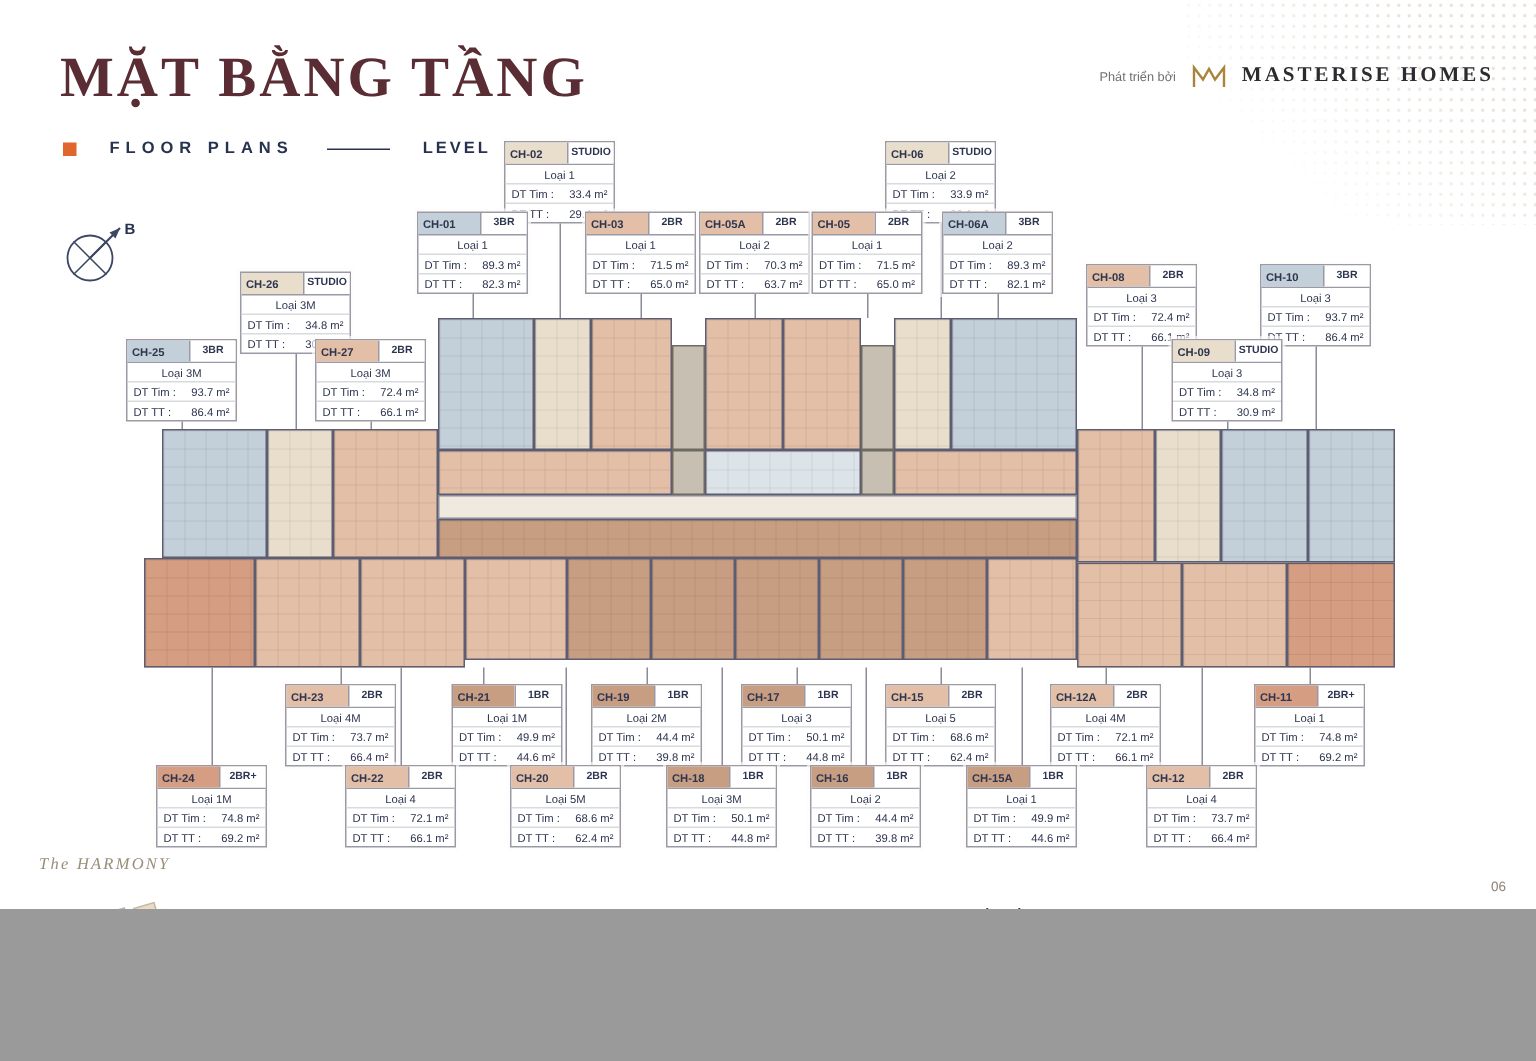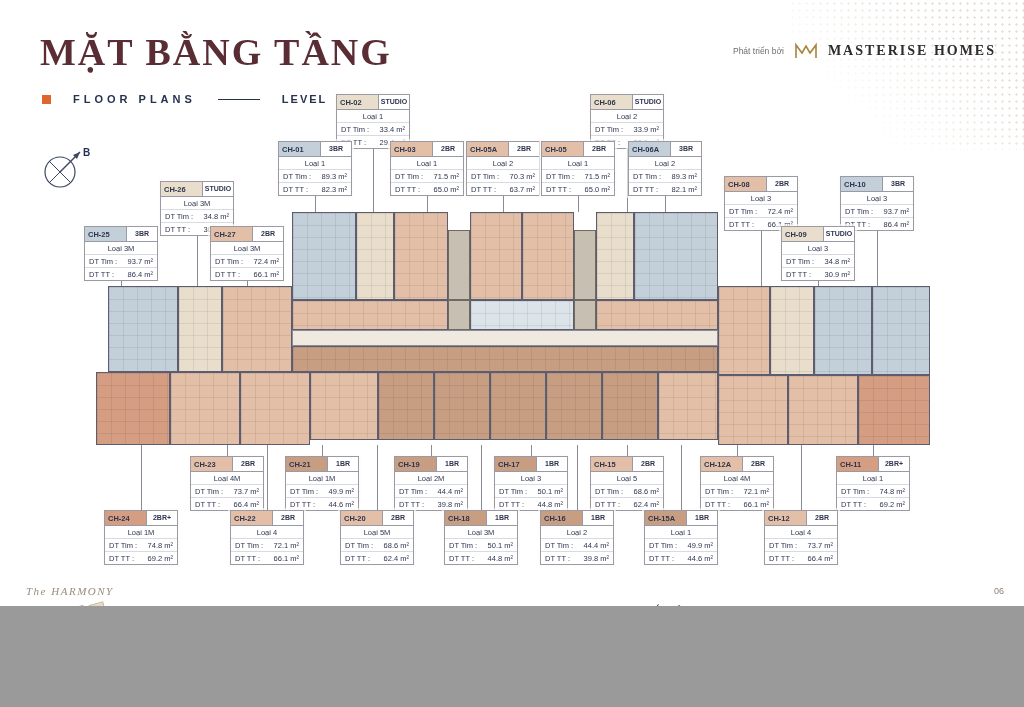--- a/index.html
+++ b/index.html
@@ -60,21 +60,21 @@
   .lt-label{font-size:6.5px;font-weight:700;color:#27324f;border:1px solid #cfc8ba;
             background:#fff;padding:0 5px;height:16px;display:flex;align-items:center;white-space:nowrap;}
   #legend-cols{display:flex;gap:4px;}
   .lt-col{display:flex;flex-direction:column;gap:4px;align-items:center;}
   .lt-swatch{width:21px;height:16px;border:1px solid #b5aea0;box-sizing:border-box;}
   .lt-type{font-size:6.5px;color:#4a4a55;height:16px;display:flex;align-items:center;}
   .area-defs{border-left:1px solid #cfc8ba;padding-left:10px;display:flex;
              flex-direction:column;gap:8px;}
   .ad-vi{font-size:7.6px;font-weight:700;color:#27324f;white-space:nowrap;}
   .ad-en{font-size:6.8px;color:#6f6f78;margin-top:1px;}
-  .brand-footer{position:absolute;left:26px;bottom:9px;font-family:"Liberation Serif",serif;
+  .brand-footer{position:absolute;left:26px;bottom:24px;font-family:"Liberation Serif",serif;
                 font-style:italic;font-size:11px;letter-spacing:1.5px;color:#9a8d7c;}
   .page-num{position:absolute;right:20px;bottom:10px;font-size:9px;color:#8d8171;}
 </style>
 </head>
 <body>
 
 <div class="page">
 
   <div class="dots"></div>
 
@@ -360,21 +360,21 @@
         <div class="co-row">
           <span>DT Tim :</span>
           <span>73.7 m²</span>
         </div>
         <div class="co-row">
           <span>DT TT :</span>
           <span>66.4 m²</span>
         </div>
       </div>
       <div class="leader" style="left: 227px; top: 445px; height: 11px;"></div>
-      <div class="callout" style="left: 285px; top: 456px;">
+      <div class="callout" style="left: 301px; top: 456px;">
         <div class="co-head">
           <span class="co-code" style="background-color: rgb(200, 158, 131);">CH-21</span>
           <span class="co-type">1BR</span>
         </div>
         <div class="co-row co-loai">Loại 1M</div>
         <div class="co-row">
           <span>DT Tim :</span>
           <span>49.9 m²</span>
         </div>
         <div class="co-row">

